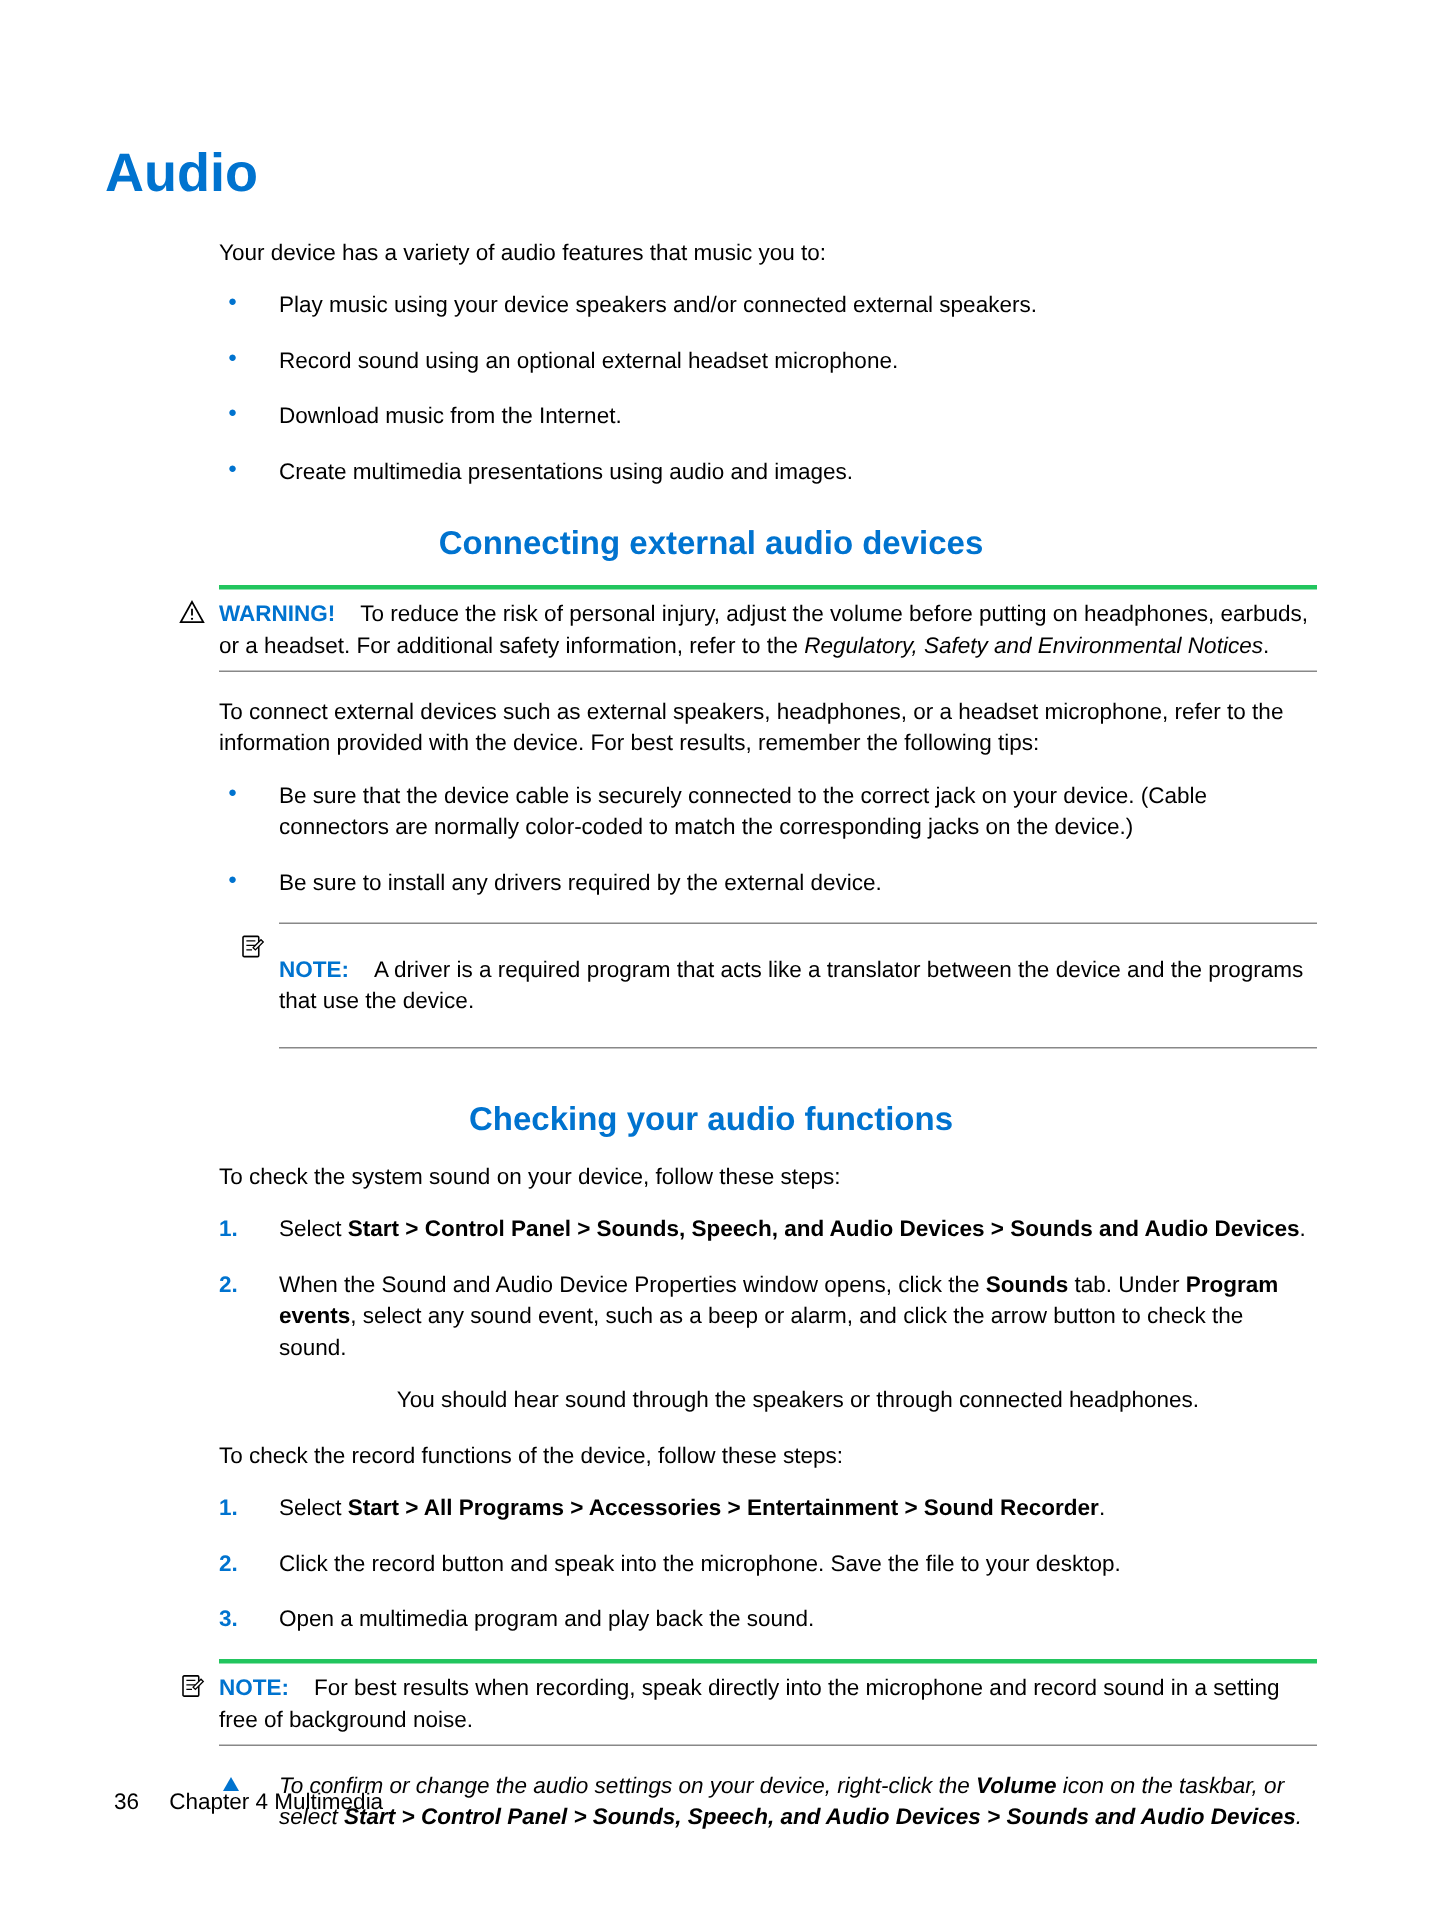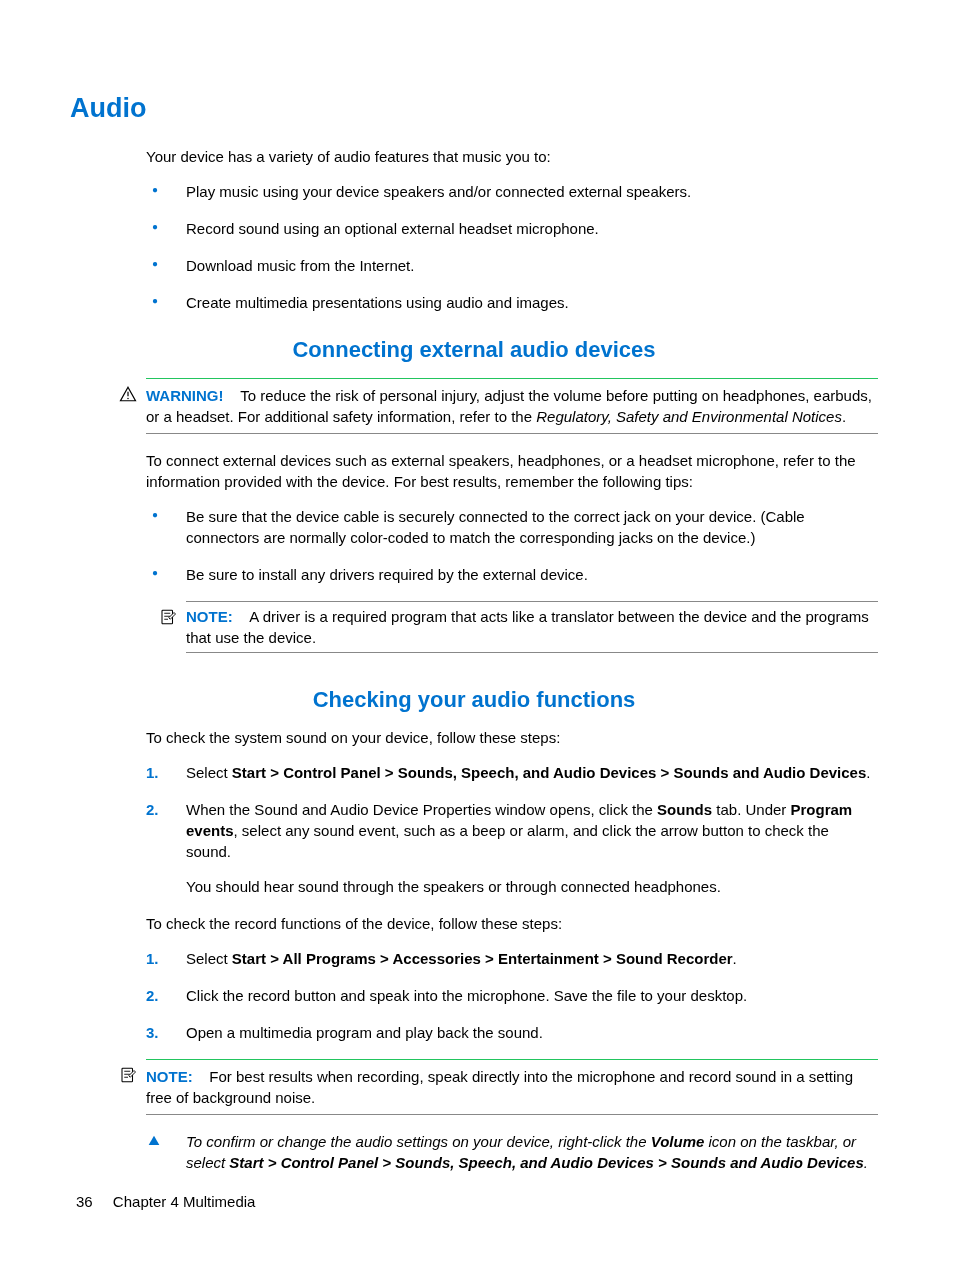--- a/index.html
+++ b/index.html
@@ -9,21 +9,21 @@
       line-height: 1.4;
       color: #000;
       background: #fff;
       width: 954px;
       height: 1270px;
       padding: 90px 76px 50px 76px;
       position: relative;
     }
     h1.audio {
       color: #0073cf;
-      font-size: 27px;
+      font-size: 36px;
       font-weight: bold;
       margin-bottom: 18px;
       margin-left: -6px;
     }
     h2.subheading {
       color: #0073cf;
       font-size: 22px;
       font-weight: bold;
       margin-top: 22px;
       margin-bottom: 12px;
@@ -68,24 +68,25 @@
     ol.numsteps li::before {
       content: counter(step) ".";
       position: absolute;
       left: 0;
       top: 0;
       color: #0073cf;
       font-weight: bold;
     }
     .substep {
       margin-top: 14px;
+      text-align: center;
     }
     .callout {
       margin-left: 70px;
-      border-top: 1px solid #22c55e;
+      border-top: 3px solid #22c55e;
       border-bottom: 1px solid #888;
       padding: 6px 0 6px 0;
       position: relative;
       margin-bottom: 16px;
     }
     .callout-icon {
       position: absolute;
       left: -28px;
       top: 6px;
       width: 20px;
@@ -96,21 +97,21 @@
     }
     .callout-icon svg { width: 18px; height: 18px; }
     .callout-label {
       color: #0073cf;
       font-weight: bold;
     }
     .nested-callout {
       margin-left: 110px;
       border-top: 1px solid #888;
       border-bottom: 1px solid #888;
-      padding: 4px 0;
+      padding: 20px 0;
       position: relative;
       margin-bottom: 32px;
     }
     .nested-callout .callout-icon { left: -28px; top: 6px; }
     .arrow-item {
       margin-left: 70px;
       position: relative;
       padding-left: 40px;
       margin-bottom: 16px;
       font-style: italic;

